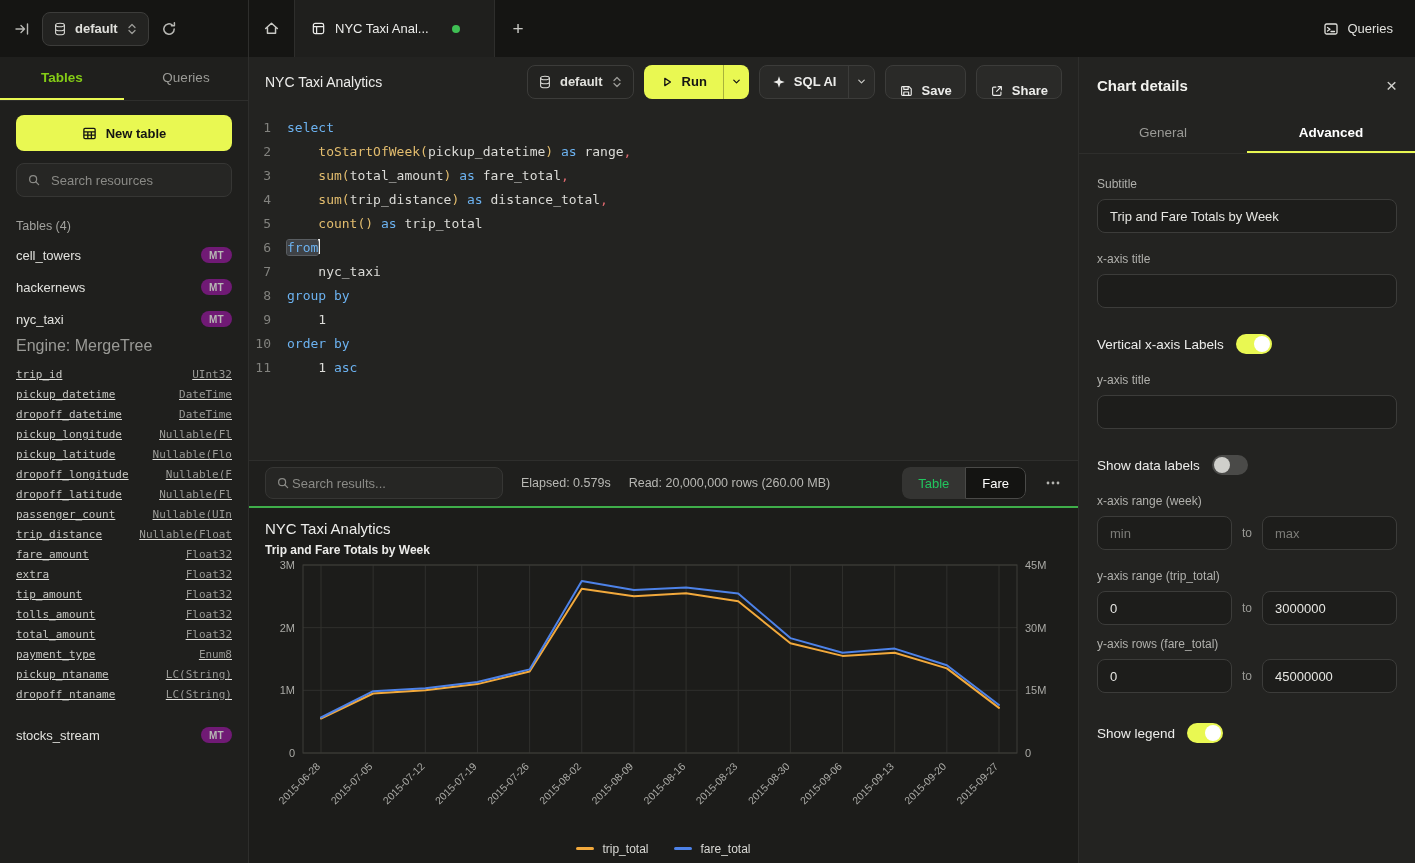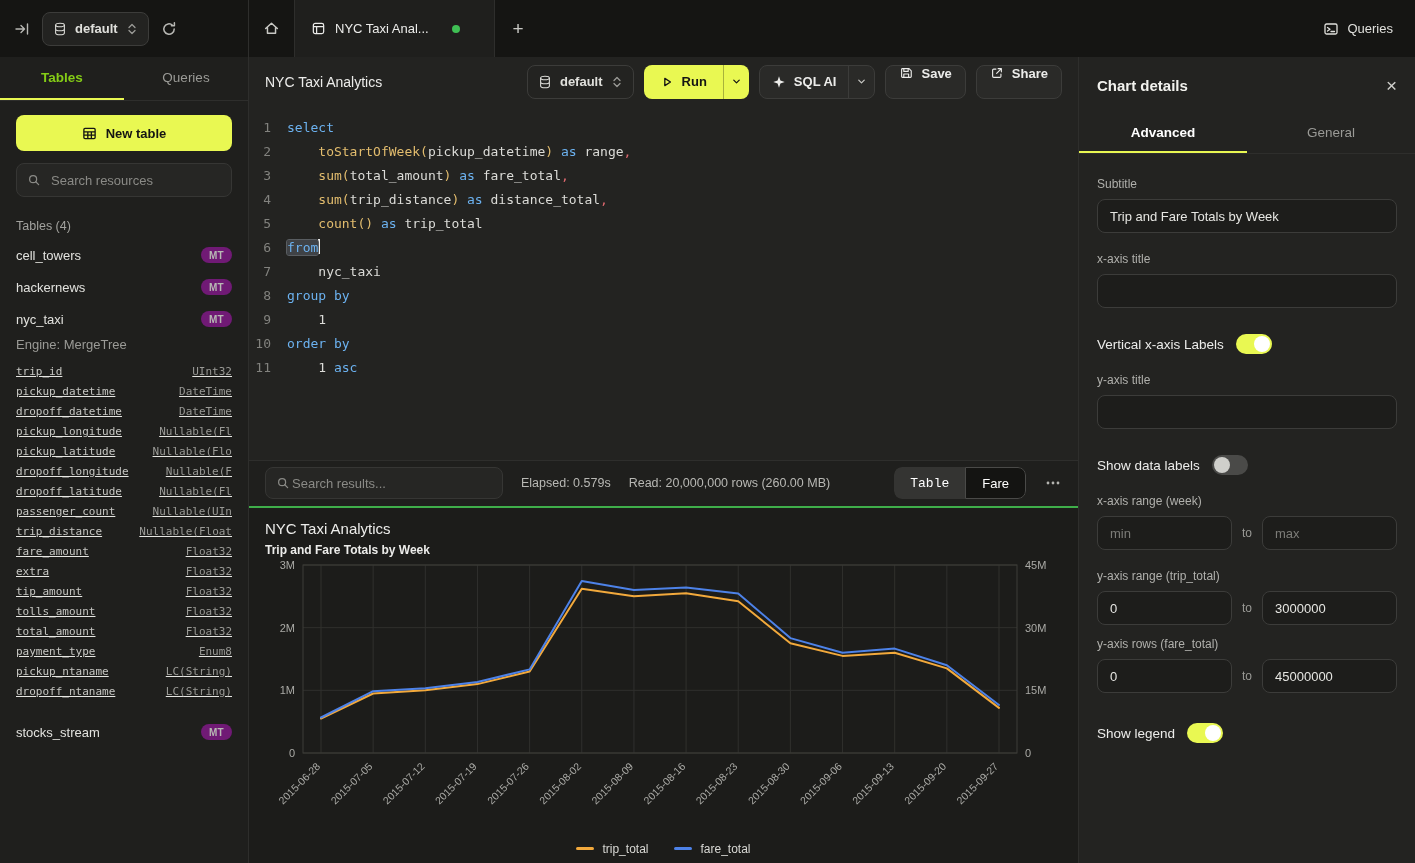--- a/index.html
+++ b/index.html
@@ -49,31 +49,31 @@
   .side-tab.active{color:#84cc16;border-bottom-color:var(--accent);font-weight:600;}
   .newtable-btn{margin:14px 16px 12px;height:36px;background:var(--accent);color:#151513;border-radius:8px;display:flex;align-items:center;justify-content:center;gap:9px;font-weight:600;cursor:pointer;flex-shrink:0;}
   .side-search{margin:0 16px 14px;height:34px;background:var(--bg-input);border:1px solid #363634;border-radius:8px;display:flex;align-items:center;gap:8px;padding:0 10px;flex-shrink:0;}
   .side-search input{flex:1;background:transparent;border:0;outline:0;color:var(--txt);font-size:13px;font-family:inherit;}
   .side-search input::placeholder{color:#8a8a86;}
   .side-scroll{overflow:hidden;flex:1;}
   .sec-title{padding:8px 16px 6px;color:#a2a29e;font-size:12.5px;}
   .table-item{display:flex;justify-content:space-between;align-items:center;padding:8px 16px;color:#e2e2de;cursor:pointer;font-size:13px;}
   .table-item.spaced{margin-top:10px;}
   .badge{background:#701a75;color:#b8b8b4;font-size:10px;font-weight:700;padding:2.5px 8px;border-radius:9px;letter-spacing:.3px;}
-  .engine-line{padding:2px 16px 8px;color:#9a9a96;font-size:13px;}
+  .engine-line{padding:2px 16px 8px;color:#9a9a96;font-size:16px;}
   .cols{padding:2px 16px 4px;font-family:"DejaVu Sans Mono",monospace;font-size:11px;line-height:20px;text-decoration:underline;}
   .col-row{display:flex;justify-content:space-between;gap:8px;}
   .col-row .cn{color:#c6c6c2;white-space:nowrap;}
   .col-row .ct{color:#9a9a96;white-space:nowrap;}
 
   
   .main{display:flex;flex-direction:column;background:var(--bg-panel);overflow:hidden;}
   .main-header{height:49px;display:flex;align-items:center;gap:10px;padding:0 16px;flex-shrink:0;}
   .main-title{font-size:14px;color:#ececea;margin-right:auto;}
-  .btn{display:flex;align-items:flex-start;gap:8px;height:34px;padding:0 13px;background:#2a2a28;border:1px solid var(--border-light);border-radius:8px;color:#ececea;cursor:pointer;font-size:13px;}
+  .btn{display:flex;align-items:flex-end;gap:8px;height:34px;padding:0 13px;background:#2a2a28;border:1px solid var(--border-light);border-radius:8px;color:#ececea;cursor:pointer;font-size:13px;}
   .btn .b-lbl{font-weight:600;}
   .run-group{display:flex;height:34px;border-radius:8px;overflow:hidden;cursor:pointer;}
   .run-main{display:flex;align-items:center;gap:8px;background:var(--accent);color:#151513;padding:0 16px;font-weight:700;}
   .run-caret{display:flex;align-items:center;justify-content:center;width:26px;background:var(--accent);border-left:1px solid rgba(0,0,0,.28);color:#151513;}
   .split-group{display:flex;height:34px;border:1px solid var(--border-light);border-radius:8px;overflow:hidden;background:#2a2a28;cursor:pointer;}
   .split-main{display:flex;align-items:center;gap:8px;padding:0 12px;color:#ececea;font-weight:600;}
   .split-caret{display:flex;align-items:center;justify-content:center;width:26px;border-left:1px solid var(--border-light);color:#c8c8c4;}
 
   
   .editor{flex:1;padding:10px 0 0;font-family:"DejaVu Sans Mono",monospace;font-size:13px;line-height:24px;overflow:hidden;}
@@ -87,21 +87,21 @@
   .caret{display:inline-block;width:1.5px;height:15px;background:#ececea;vertical-align:-2px;}
 
   
   .results-bar{height:46px;display:flex;align-items:center;gap:18px;padding:0 16px;border-top:1px solid var(--border);background:var(--bg-sidebar);flex-shrink:0;}
   .res-search{width:238px;height:32px;background:var(--bg-input);border:1px solid #363634;border-radius:8px;display:flex;align-items:center;gap:0;padding:0 10px;}
   .res-search input{flex:1;background:transparent;border:0;outline:0;color:var(--txt);font-size:13px;font-family:inherit;min-width:0;}
   .res-search input::placeholder{color:#8a8a86;}
   .stat{color:#b8b8b4;font-size:12.5px;white-space:nowrap;}
   .seg-group{margin-left:auto;display:flex;height:32px;border-radius:8px;overflow:hidden;}
   .seg{display:flex;align-items:center;padding:0 16px;cursor:pointer;font-size:13px;}
-  .seg.inactive{background:#343432;color:#ffffff;font-family:Liberation Mono, monospace;}
+  .seg.inactive{background:#343432;color:#22c55e;}
   .seg.active{background:#141412;border:1px solid #4a4a48;color:#fff;border-radius:0 8px 8px 0;}
   .seg.inactive{border-radius:8px 0 0 8px;}
   .more-btn{color:#b4b4b0;cursor:pointer;}
 
   
   .chart-panel{border-top:2px solid #3fae4a;background:#1c1c1a;padding:12px 16px 0;flex:1;overflow:hidden;}
   .chart-title{font-size:15px;color:#ececea;}
   .chart-subtitle{font-size:12px;font-weight:700;color:#ececea;margin-top:6px;}
   svg text{font-family:"Liberation Sans",sans-serif;}
   .legend{display:flex;justify-content:center;gap:26px;margin-top:0;}
@@ -508,22 +508,22 @@
         </div>
     </div>
   </div>
 
   <div class="rpanel">
     <div class="rpanel-header">
       <span class="rpanel-title">Chart details</span>
       <span class="close-x">×</span>
     </div>
     <div class="rpanel-tabs">
+      <div class="rpanel-tab">General</div>
       <div class="rpanel-tab active">Advanced</div>
-      <div class="rpanel-tab">General</div>
     </div>
     <div class="rpanel-body">
 
       <div class="field-label">Subtitle</div>
       <input class="fld" value="Trip and Fare Totals by Week" style="">
 
       <div class="field-label">x-axis title</div>
       <input class="fld" value="" style="">
 
       <div class="toggle-row">

